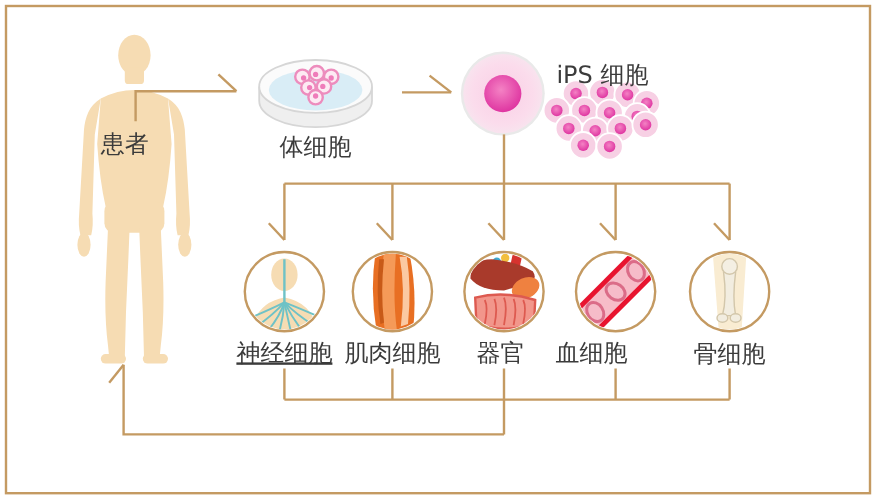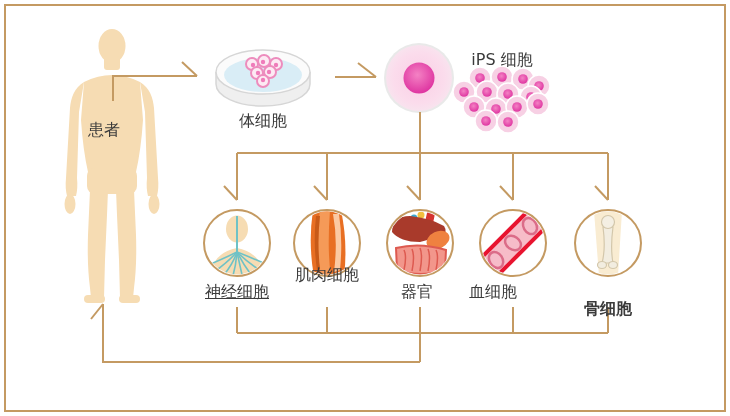--- a/index.html
+++ b/index.html
@@ -12,21 +12,21 @@
   }
   .frame{
     position:absolute;left:4px;top:4px;right:4px;bottom:4px;
     border:2px solid var(--color-line,#c49a62);
     pointer-events:none;
   }
   .diagram-svg{position:absolute;left:0;top:0;}
   .lbl{
     position:absolute;
     transform:translateX(-50%);
-    font-size:16px;
+    font-size:20px;
     color:var(--color-text,#3b3b3b);
     white-space:nowrap;
     line-height:1.1;
   }
   
   .flowline{stroke:var(--color-line,#c49a62);stroke-width:2;fill:none;}
   .skin{fill:var(--color-skin,#f6dcb3);}
   .nerve-stroke{stroke:var(--color-nerve-teal,#6fc2c6);fill:none;}
   .liquid{fill:var(--color-dish-liquid,#d9edf6);}
   .circle-ring{fill:#ffffff;stroke:var(--color-line,#c49a62);stroke-width:2;}
@@ -276,23 +276,23 @@
       <g clip-path="url(#clipBone)">
         <path d="M594,211 L622,211 L618,276 L599,276 Z" fill="#f9ecd2"></path>
         <path d="M603,227 C605,242 605,252 602,263 L613,263 C611,252 611,242 613,227 Z" fill="#f2ede0" stroke="#d3c7ab" stroke-width="1.2"></path>
         <circle cx="608" cy="222" r="6.5" fill="#f4efe3" stroke="#d3c7ab" stroke-width="1.2"></circle>
         <ellipse cx="602" cy="265" rx="4.5" ry="3.5" fill="#f2ede0" stroke="#d3c7ab" stroke-width="1.2"></ellipse>
         <ellipse cx="613" cy="265" rx="4.5" ry="3.5" fill="#f2ede0" stroke="#d3c7ab" stroke-width="1.2"></ellipse>
       </g>
     </g>
   </svg>
 
-  <div class="lbl" style="left:104px;top:121px;">患者</div>
+  <div class="lbl" style="left:104px;top:109px;">患者</div>
   <div class="lbl" style="left:263px;top:112px;font-family:Liberation Serif, serif;">体细胞</div>
   <div class="lbl" style="left:502px;top:51px;">iPS 细胞</div>
   <div class="lbl" style="left:237px;top:283px;text-decoration:underline;">神经细胞</div>
-  <div class="lbl" style="left:327px;top:266px;">肌肉细胞</div>
+  <div class="lbl" style="left:327px;top:283px;">肌肉细胞</div>
   <div class="lbl" style="left:417px;top:283px;">器官</div>
   <div class="lbl" style="left:493px;top:283px;">血细胞</div>
-  <div class="lbl" style="left:608px;top:300px;font-weight:bold;">骨细胞</div>
+  <div class="lbl" style="left:608px;top:284px;">骨细胞</div>
 
   <div class="frame"></div>
 </div>
 
 </body></html>

